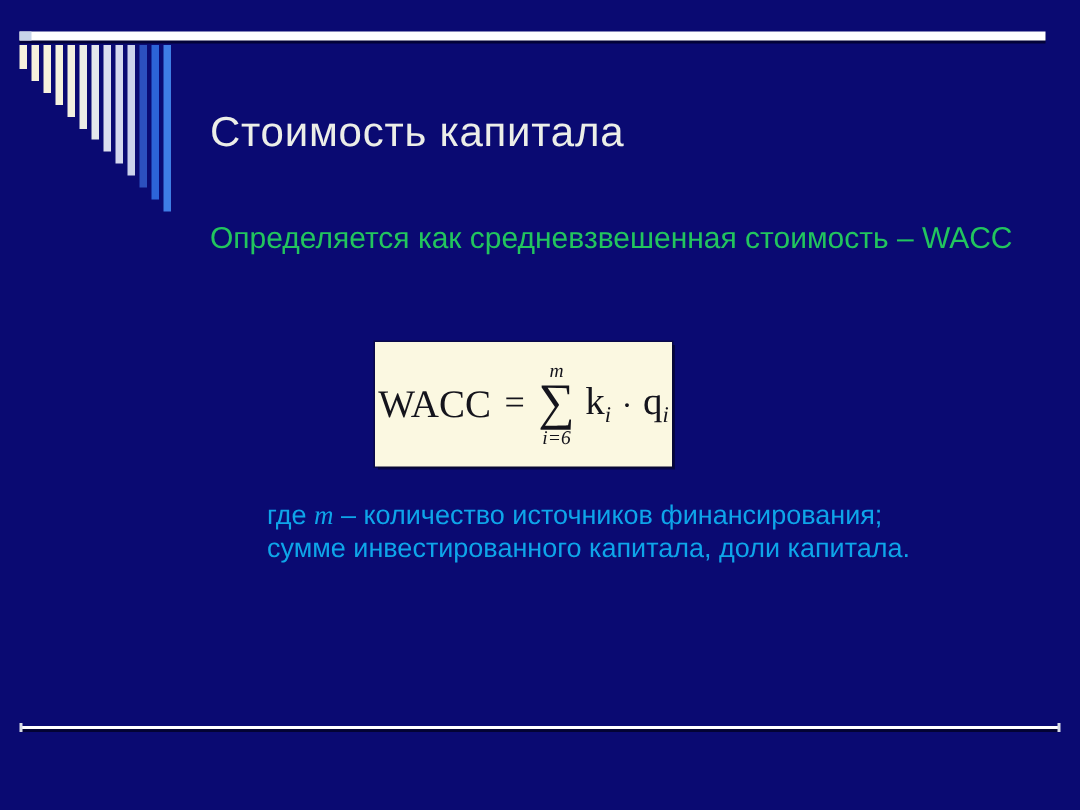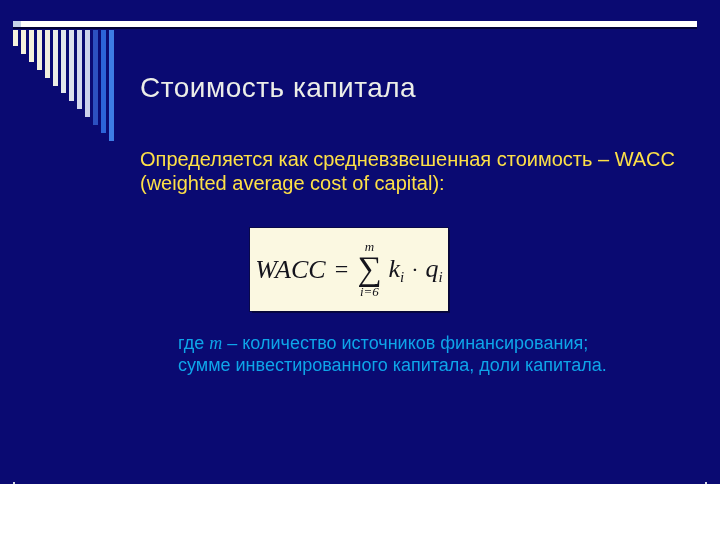--- a/index.html
+++ b/index.html
@@ -1,21 +1,21 @@
 <!DOCTYPE html>
 <html><head>
 <meta charset="utf-8">
 <style>
   html, body { margin: 0; padding: 0; }
   body { width: 720px; height: 540px; font-family: "Liberation Sans", sans-serif; }
 
   .slide {
     position: relative;
     width: 720px;
-    height: 484px;
+    height: 540px;
     background: #0a0a72;
     overflow: hidden;
   }
 
   
   .top-bar {
     position: absolute;
     left: 13px; top: 21px;
     width: 684px; height: 6px;
     background: #ffffff;
@@ -55,21 +55,21 @@
     width: 198px; height: 83px;
     background: #fbf8e1;
     box-shadow: 0 0 0 1px rgba(10,10,40,0.55), 2px 2px 0 rgba(0,0,25,0.5);
     display: flex;
     align-items: center;
     justify-content: center;
     font-family: "Liberation Serif", serif;
     color: #14141c;
   }
   .formula-row { display: flex; align-items: center; gap: 7px; }
-  .f-var { font-style: italic; font-size: 26px; }
+  .f-var { font-size: 26px; }
   .f-eq { font-size: 24px; padding: 0 2px; }
   .sigma-block {
     display: flex;
     flex-direction: column;
     align-items: center;
     line-height: 1;
   }
   .sigma-upper, .sigma-lower {
     font-style: italic;
     font-size: 13px;
@@ -137,23 +137,22 @@
       <div class="stripe" style="left: 69px; height: 71px; background: rgb(220, 223, 238);"></div>
       <div class="stripe" style="left: 77px; height: 79px; background: rgb(212, 216, 238);"></div>
       <div class="stripe" style="left: 85px; height: 87px; background: rgb(204, 210, 236);"></div>
       <div class="stripe" style="left: 93px; height: 95px; background: rgb(44, 80, 191);"></div>
       <div class="stripe" style="left: 101px; height: 103px; background: rgb(44, 100, 216);"></div>
       <div class="stripe" style="left: 109px; height: 111px; background: rgb(62, 125, 230);"></div>
     </div>
 
   <div class="title" style="color: rgb(236, 238, 232);">Стоимость капитала</div>
 
-  <div class="subtitle" style="color: #fde047;">
+  <div class="subtitle" style="color: #22c55e;">
     <div>Определяется как средневзвешенная стоимость – WACC</div>
-    <div>(weighted average cost of capital):</div>
   </div>
 
   <div class="formula-box">
     <div class="formula-row">
       <span class="f-var">WACC</span>
       <span class="f-eq">=</span>
       <span class="sigma-block">
         <span class="sigma-upper">m</span>
         <span class="sigma-glyph">∑</span>
         <span class="sigma-lower">i=6</span>

